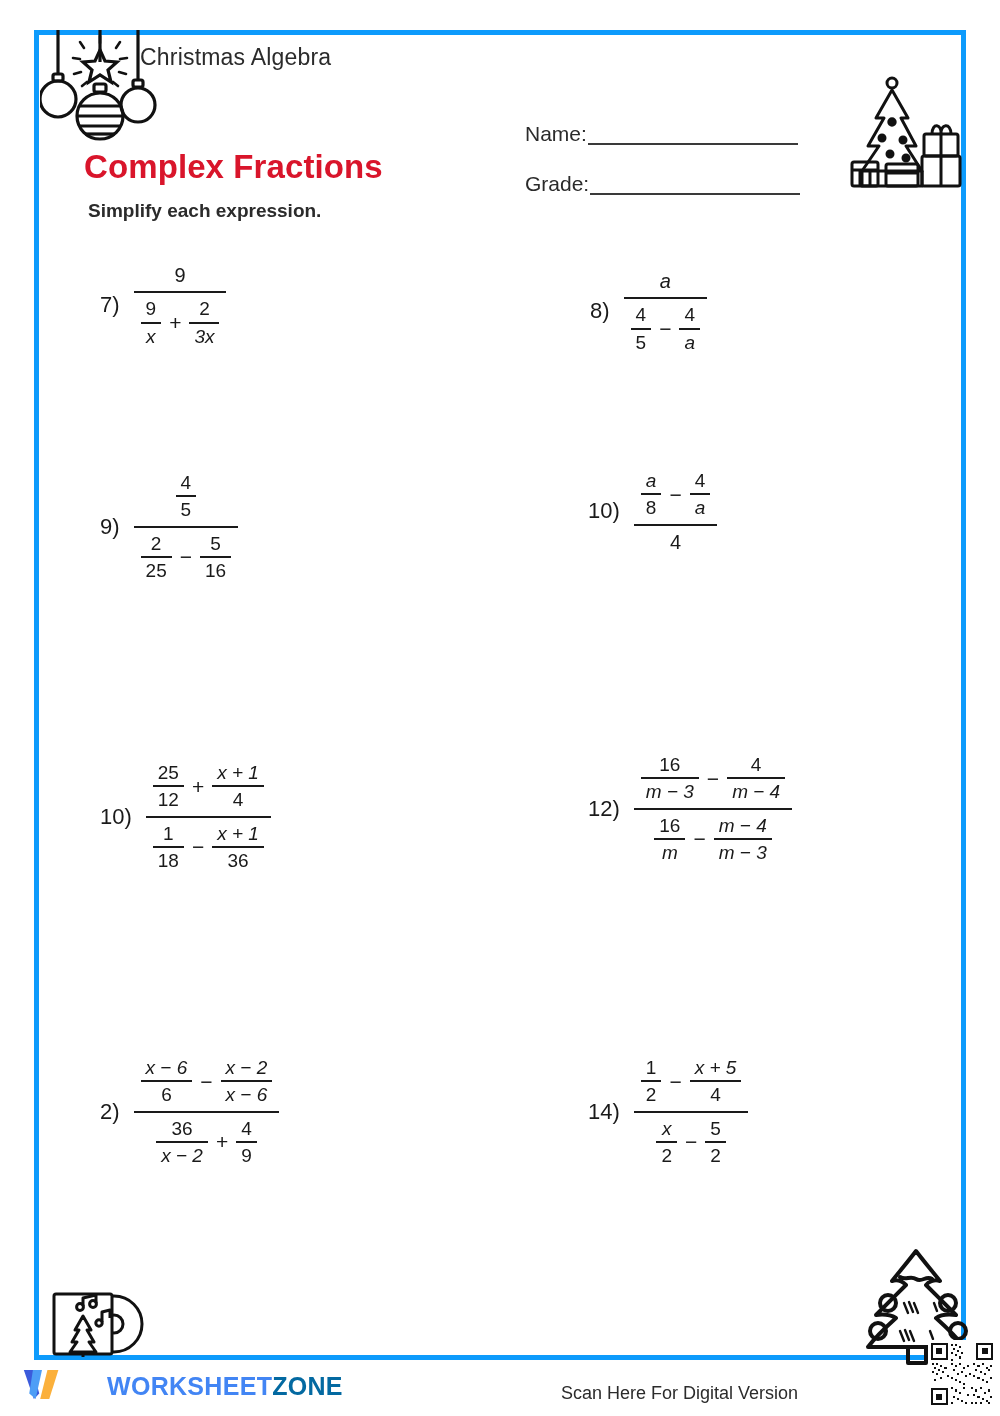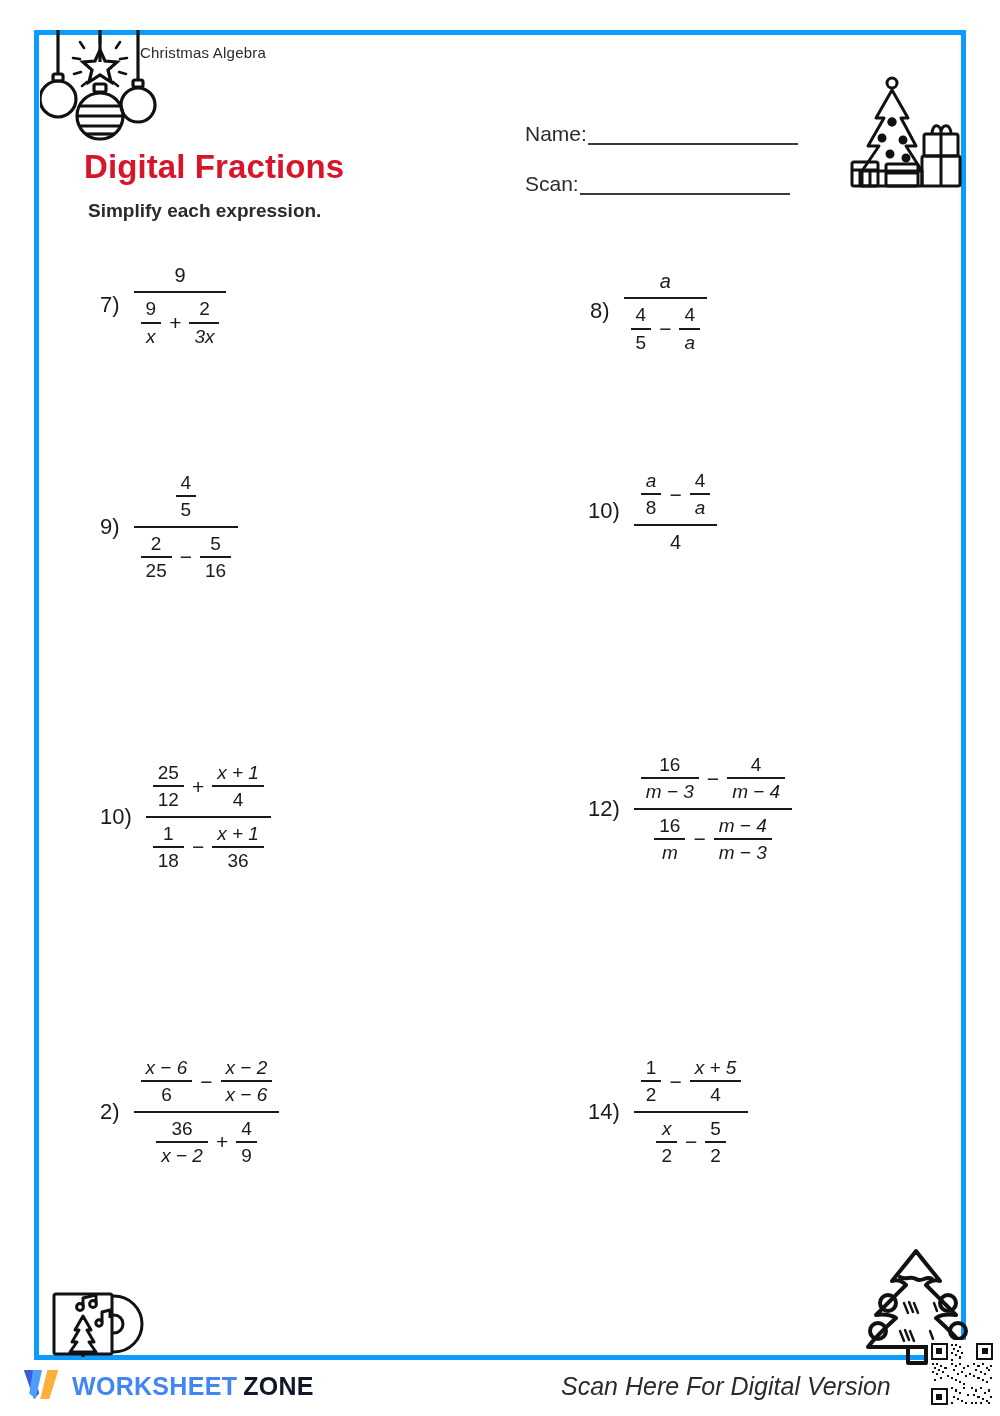--- a/index.html
+++ b/index.html
@@ -32,21 +32,21 @@
     position: absolute;
     left: 40px;
     top: 28px;
     width: 120px;
     height: 120px;
   }
   #header-subtitle {
     position: absolute;
     left: 140px;
     top: 44px;
-    font-size: 15px;
+    font-size: 23px;
     color: #2b2b2b;
     letter-spacing: .2px;
   }
   #page-title {
     position: absolute;
     left: 84px;
     top: 148px;
     font-size: 33px;
     font-weight: bold;
     color: #d9152b;
@@ -164,35 +164,34 @@
     top: 6px;
     display: flex;
     align-items: center;
   }
   #brand-mark { margin-right: 10px; }
   #brand-worksheet {
     font-size: 25px;
     font-weight: bold;
     color: #4285f4;
     letter-spacing: .3px;
+    margin-left: 35px;
   }
   #brand-zone {
     font-size: 25px;
     font-weight: bold;
-    color: #0f172a;
+    color: #0369a1;
     letter-spacing: .3px;
-    margin-left: 6px;
   }
   #scan-text {
     position: absolute;
     left: 561px;
-    top: 10px;
-    font-size: 25px;
+    top: 21px;
+    font-size: 18px;
     color: #2b2b2b;
-    font-style: italic;
   }
   #qr-code {
     position: absolute;
     left: 928px;
     top: 1340px;
     width: 68px;
     height: 68px;
     background: #ffffff;
   }
 
@@ -245,28 +244,28 @@
       <line x1="87" y1="30" x2="80" y2="31"></line>
       <line x1="34" y1="46" x2="41" y2="44"></line>
       <line x1="86" y1="46" x2="79" y2="44"></line>
       <line x1="42" y1="58" x2="47" y2="54"></line>
       <line x1="78" y1="58" x2="73" y2="54"></line>
     </g>
   </svg>
 </div>
 
 <div id="header-subtitle">Christmas Algebra</div>
-<div id="page-title">Digital Fractions</div>
+<div id="page-title">Complex Fractions</div>
 <div id="instruction">Simplify each expression.</div>
 
 <div id="name-row" class="field-row">
   <span class="field-label">Name:</span><span class="field-line"></span>
 </div>
 <div id="grade-row" class="field-row">
-  <span class="field-label">Scan:</span><span class="field-line"></span>
+  <span class="field-label">Grade:</span><span class="field-line"></span>
 </div>
 
 <div id="tree-gifts-decoration">
   <svg viewBox="0 0 120 118" width="120" height="118" fill="none" stroke="#111" stroke-width="3" stroke-linejoin="round">
     <circle cx="46" cy="7" r="5"></circle>
     <path d="M46 14 L30 42 L38 42 L22 70 L33 70 L16 95 L76 95 L60 70 L70 70 L55 42 L62 42 Z"></path>
     <circle cx="46" cy="46" r="3.2" fill="#111"></circle>
     <circle cx="36" cy="62" r="3" fill="#111"></circle>
     <circle cx="57" cy="64" r="3" fill="#111"></circle>
     <circle cx="44" cy="78" r="3" fill="#111"></circle>

